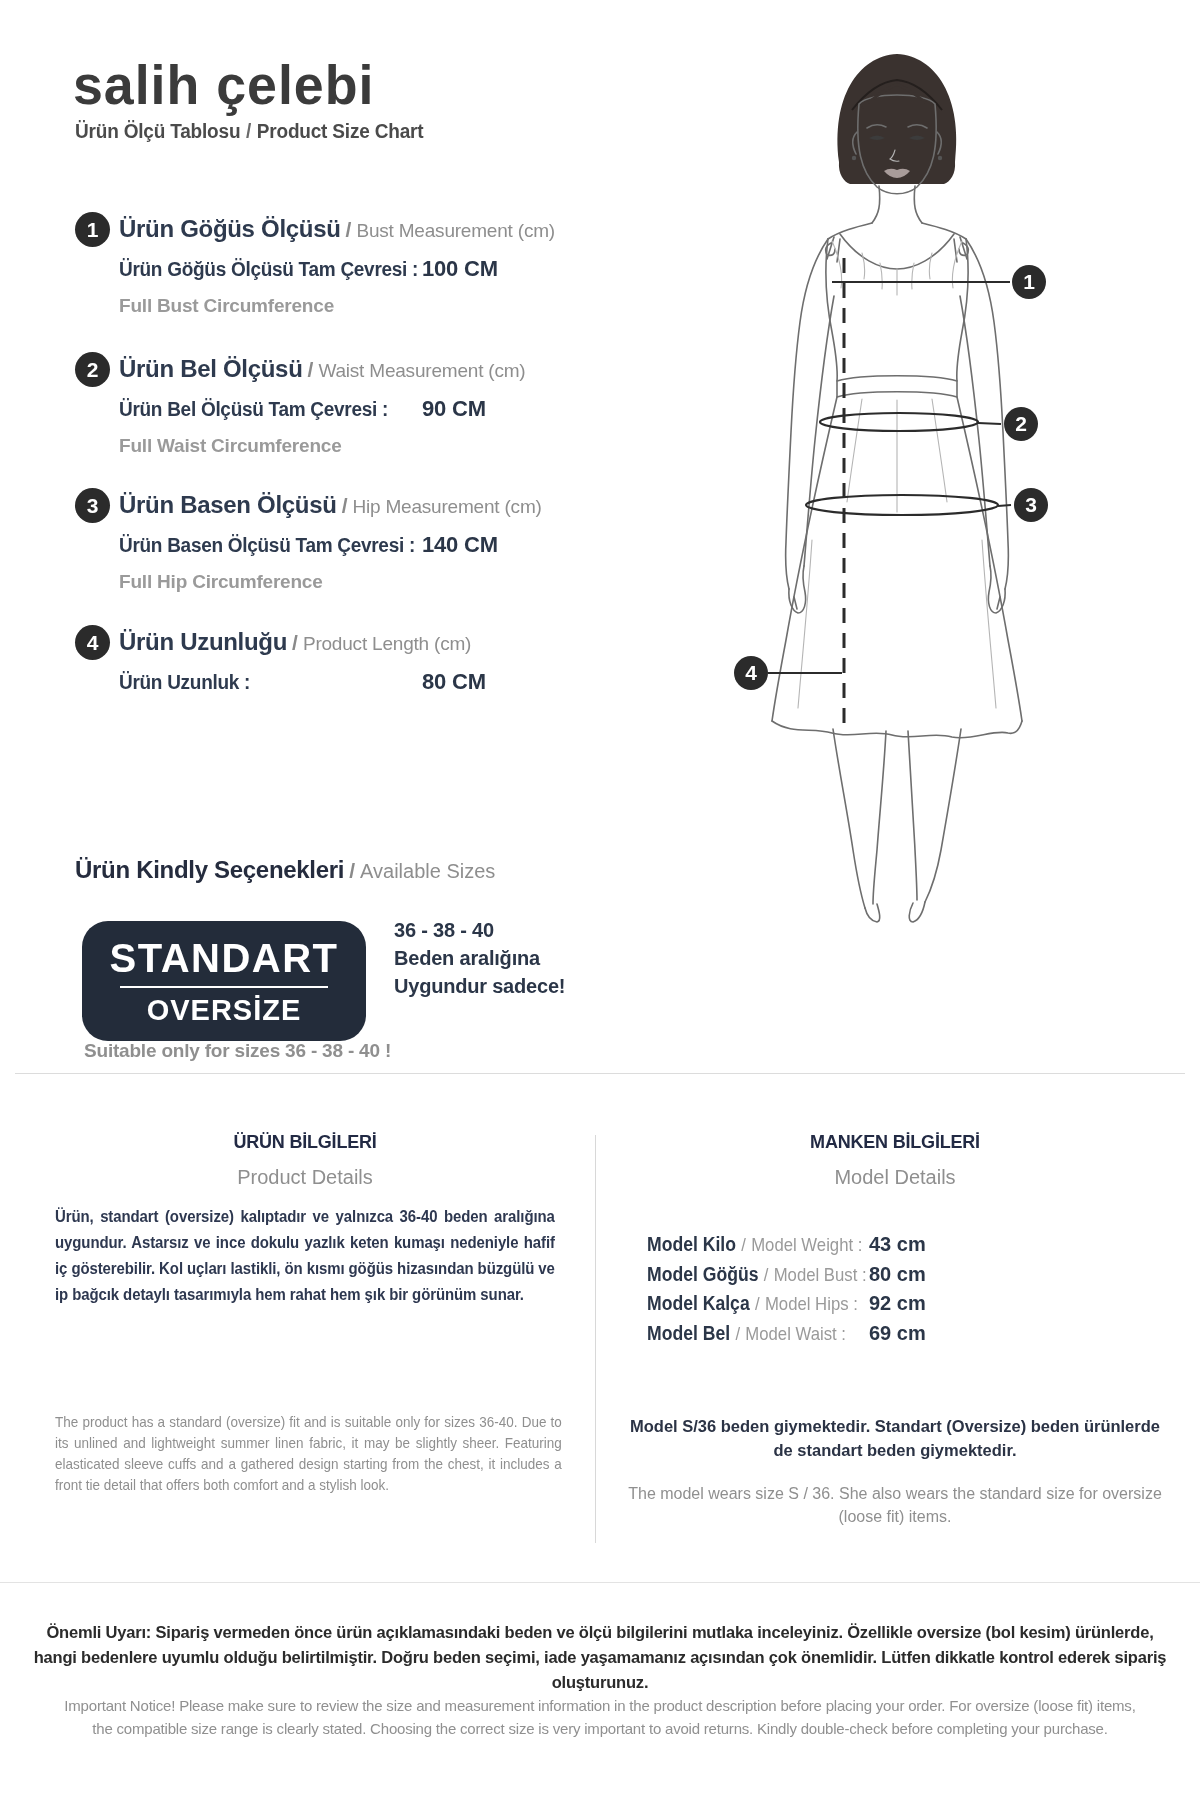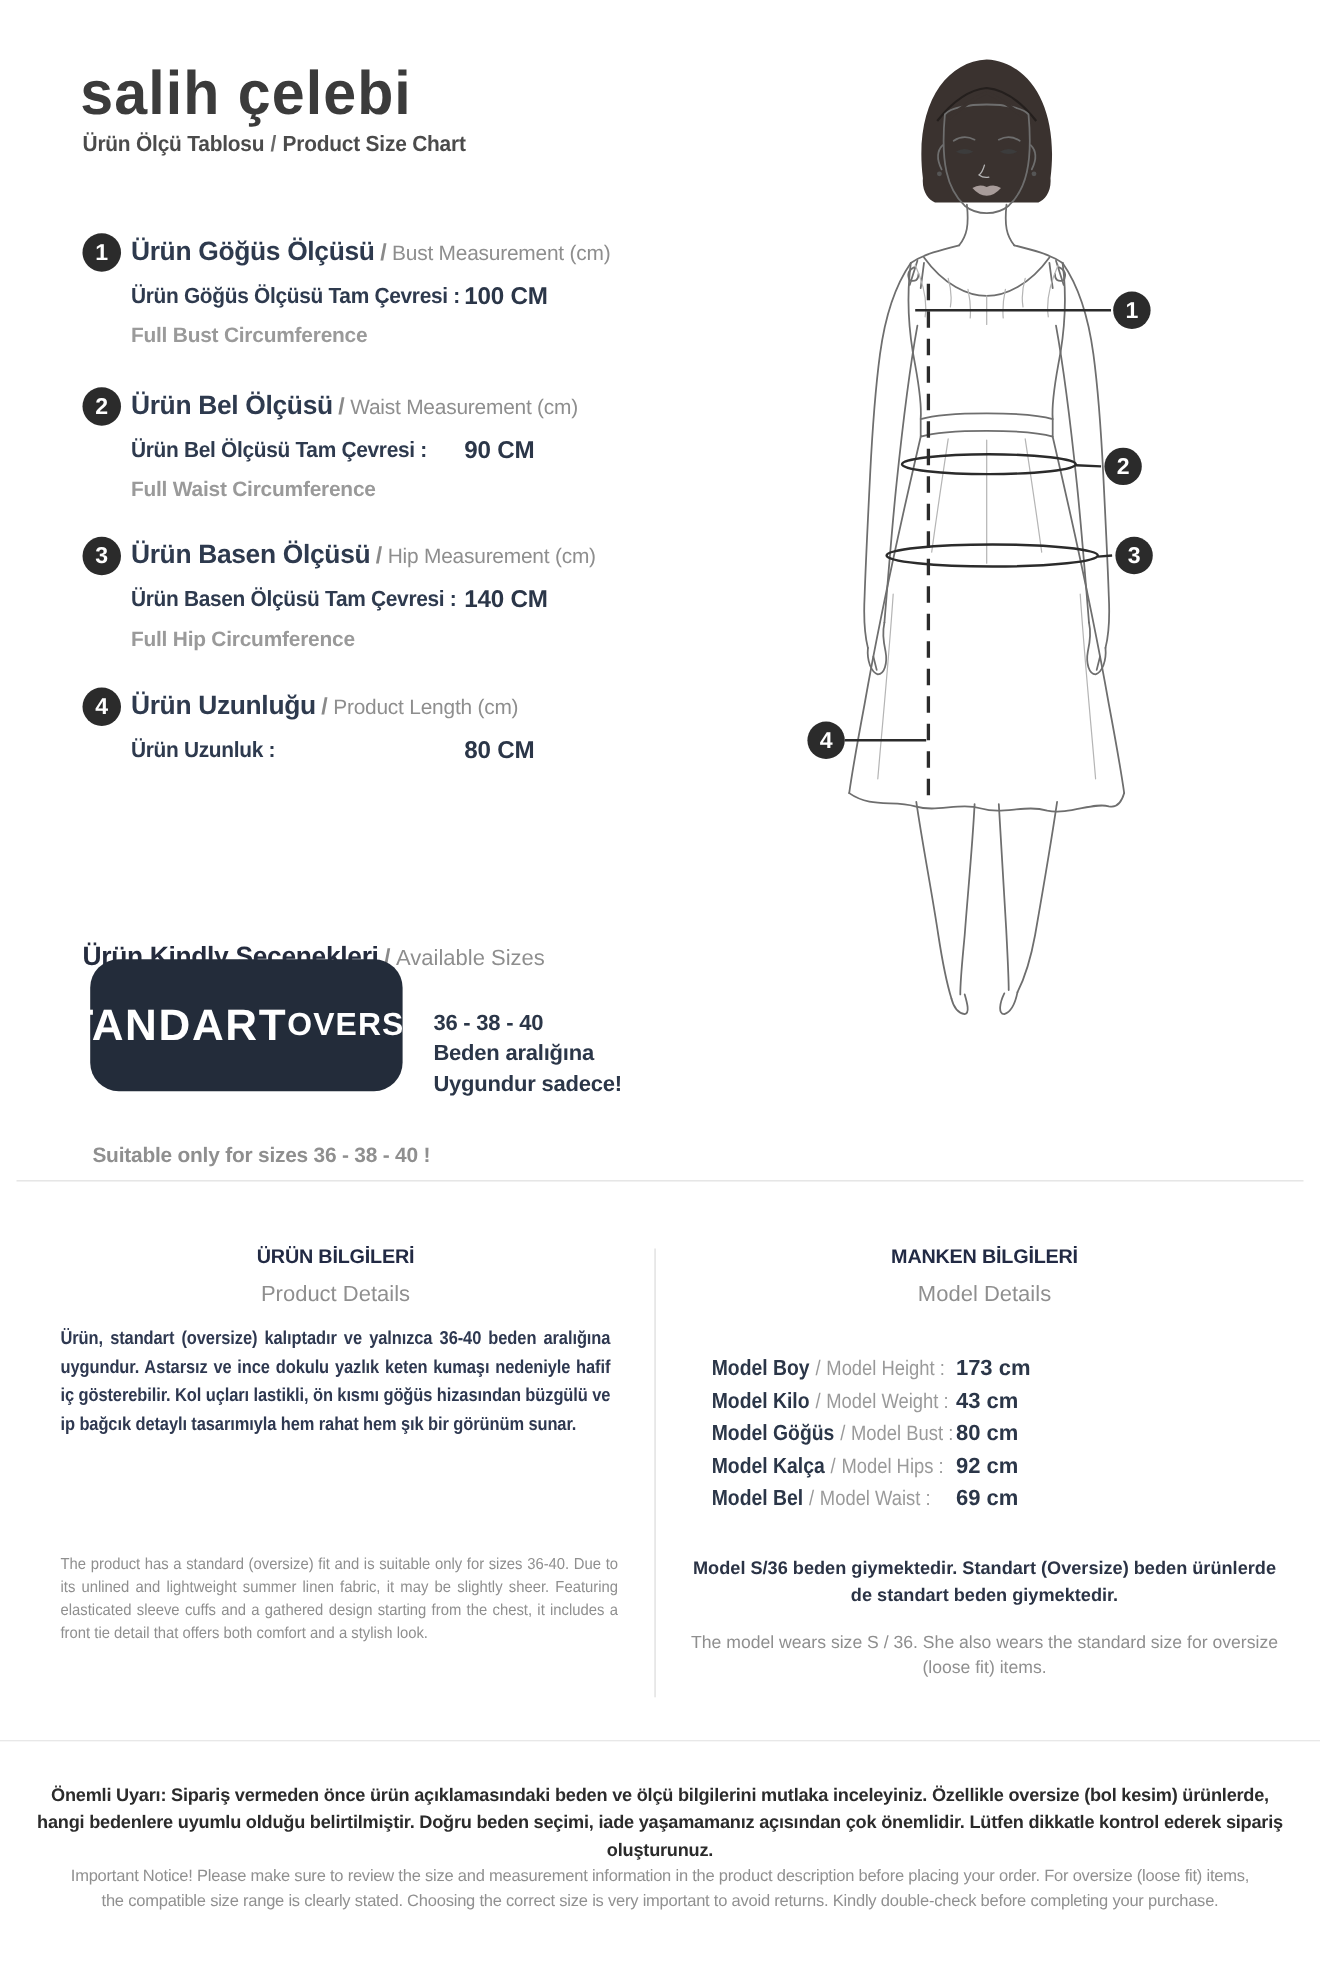--- a/index.html
+++ b/index.html
@@ -23,22 +23,22 @@
   .m-row{position:absolute;left:44px;top:46px;width:420px;white-space:nowrap;}
   .m-label{font-size:20px;font-weight:700;color:#2e3a4e;letter-spacing:-.3px;display:inline-block;transform:scaleX(.95);transform-origin:left;}
   .m-value{position:absolute;left:303px;top:-2px;font-size:22px;font-weight:800;color:#2b3648;letter-spacing:-.2px;}
   .m-caption{position:absolute;left:44px;top:73px;font-size:19px;font-weight:700;color:#9a9a9a;letter-spacing:-.2px;margin-top:10px;}
 
   
   .sizes-heading{left:75px;top:856px;white-space:nowrap;}
   .sizes-heading .tr{font-size:24px;font-weight:800;color:#252c3e;letter-spacing:-.3px;}
   .sizes-heading .sep{font-size:21px;font-weight:700;color:#8a8a8a;padding:0 5px;}
   .sizes-heading .en{font-size:20px;font-weight:500;color:#8e8e8e;}
-  .size-badge{left:82px;top:872px;width:284px;height:120px;background:#232c3a;border-radius:26px;
-              display:flex;flex-direction:row;align-items:center;justify-content:center;}
+  .size-badge{left:82px;top:921px;width:284px;height:120px;background:#232c3a;border-radius:26px;
+              display:flex;flex-direction:column;align-items:center;justify-content:center;}
   .size-badge .line1{color:#fff;font-size:40px;font-weight:800;letter-spacing:1.5px;line-height:44px;}
   .size-badge .rule{width:208px;height:2px;background:#fff;margin:6px 0 7px;}
   .size-badge .line2{color:#fff;font-size:29px;font-weight:800;letter-spacing:1px;line-height:31px;}
   .size-range{left:394px;top:916px;font-size:20px;font-weight:700;color:#2b3648;line-height:28px;letter-spacing:-.2px;}
   .size-caption{left:84px;top:1040px;font-size:19px;font-weight:700;color:#8f8f8f;letter-spacing:-.2px;}
 
   
   .hr-main{left:15px;top:1073px;width:1170px;height:1px;background:#dcdcdc;}
   .vr-cols{left:595px;top:1135px;width:1px;height:408px;background:#d8d8d8;}
   .hr-foot{left:0;top:1582px;width:1200px;height:1px;background:#e3e3e3;}
@@ -225,24 +225,20 @@
 
   <div class="abs col-title info-title">ÜRÜN BİLGİLERİ</div>
   <div class="abs col-sub info-sub">Product Details</div>
   <div class="abs info-body-tr">Ürün, standart (oversize) kalıptadır ve yalnızca 36-40 beden aralığına uygundur. Astarsız ve ince dokulu yazlık keten kumaşı nedeniyle hafif iç gösterebilir. Kol uçları lastikli, ön kısmı göğüs hizasından büzgülü ve ip bağcık detaylı tasarımıyla hem rahat hem şık bir görünüm sunar.</div>
   <div class="abs info-body-en">The product has a standard (oversize) fit and is suitable only for sizes 36-40. Due to its unlined and lightweight summer linen fabric, it may be slightly sheer. Featuring elasticated sleeve cuffs and a gathered design starting from the chest, it includes a front tie detail that offers both comfort and a stylish look.</div>
 
   <div class="abs col-title model-title">MANKEN BİLGİLERİ</div>
   <div class="abs col-sub model-sub">Model Details</div>
   <div class="abs model-rows">
     <div class="model-row">
-      <span class="labels"><span class="tr">Model Boy</span><span class="sep">/</span><span class="en">Model Height :</span></span>
-      <span class="val">173 cm</span>
-    </div>
-    <div class="model-row">
       <span class="labels"><span class="tr">Model Kilo</span><span class="sep">/</span><span class="en">Model Weight :</span></span>
       <span class="val">43 cm</span>
     </div>
     <div class="model-row">
       <span class="labels"><span class="tr">Model Göğüs</span><span class="sep">/</span><span class="en">Model Bust :</span></span>
       <span class="val">80 cm</span>
     </div>
     <div class="model-row">
       <span class="labels"><span class="tr">Model Kalça</span><span class="sep">/</span><span class="en">Model Hips :</span></span>
       <span class="val">92 cm</span>

